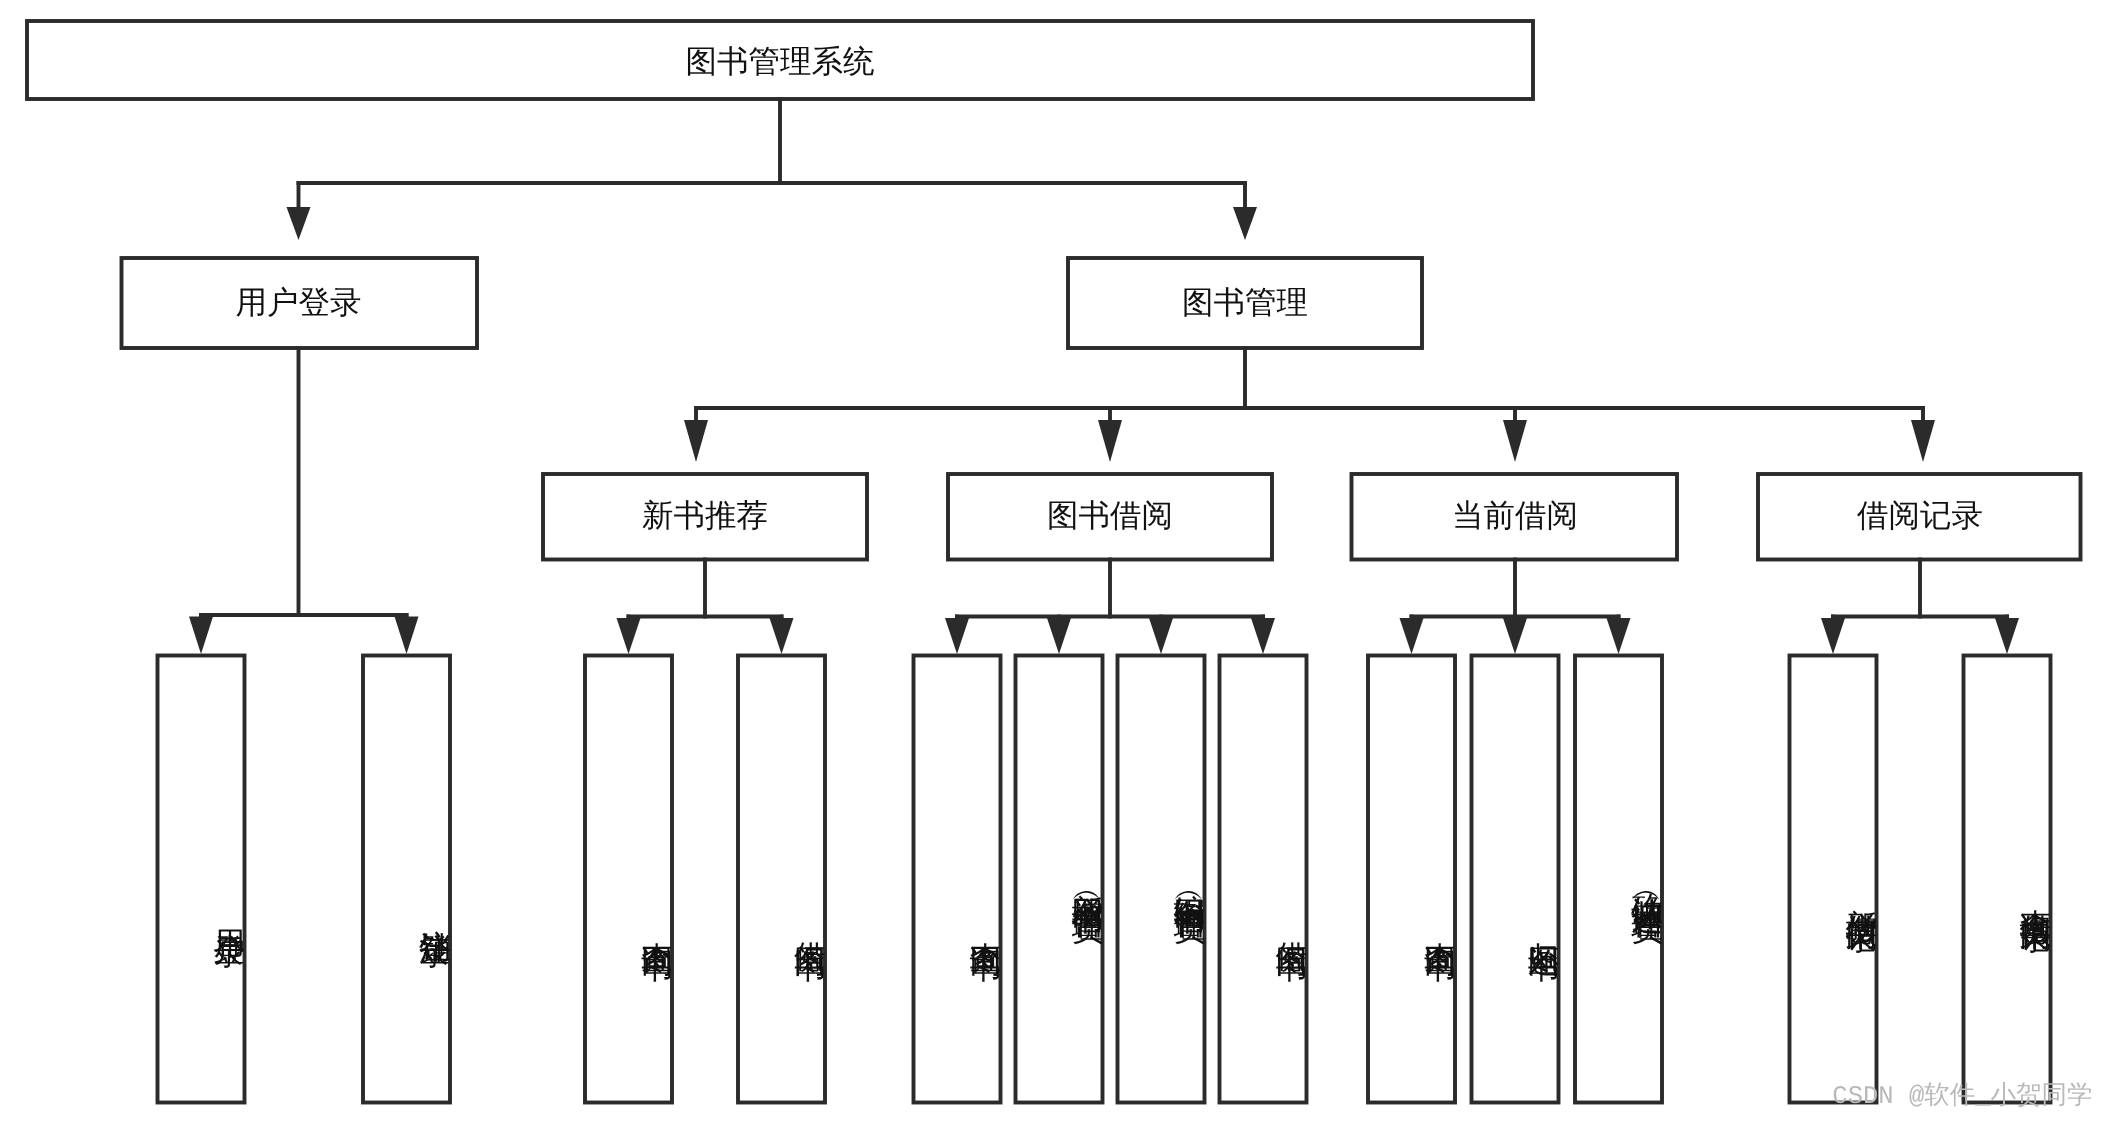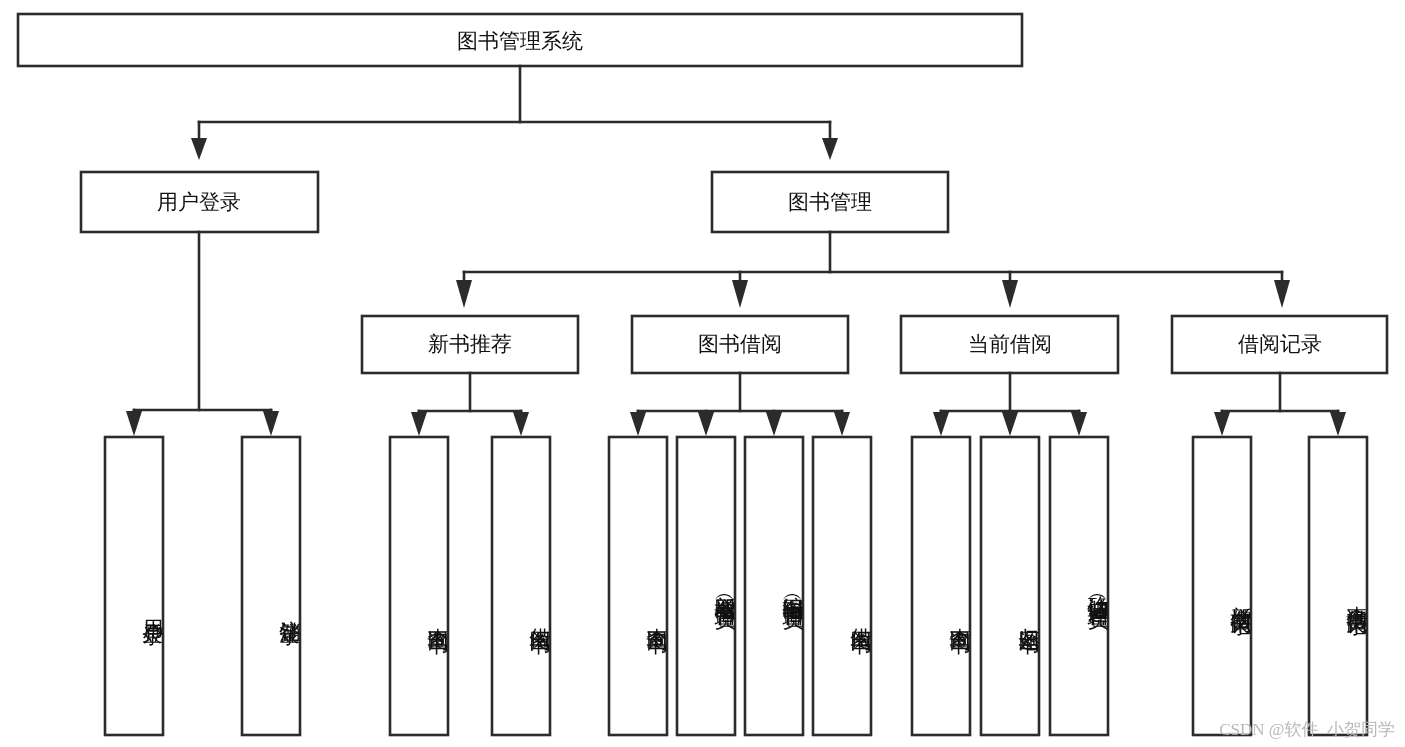--- a/index.html
+++ b/index.html
@@ -60,21 +60,21 @@
     display: flex;
     align-items: flex-start;
     justify-content: center;
     white-space: nowrap;
     pointer-events: none;
   }
   .watermark {
     position: absolute;
     right: 10px;
     bottom: 6px;
-    font-family: Liberation Serif, serif;
+    font-family: Liberation Mono, monospace;
     font-size: 17px;
     color: #b9b9b9;
     white-space: nowrap;
   }
 </style>
 </head>
 <body>
 
 <div id="diagram-root">
 

